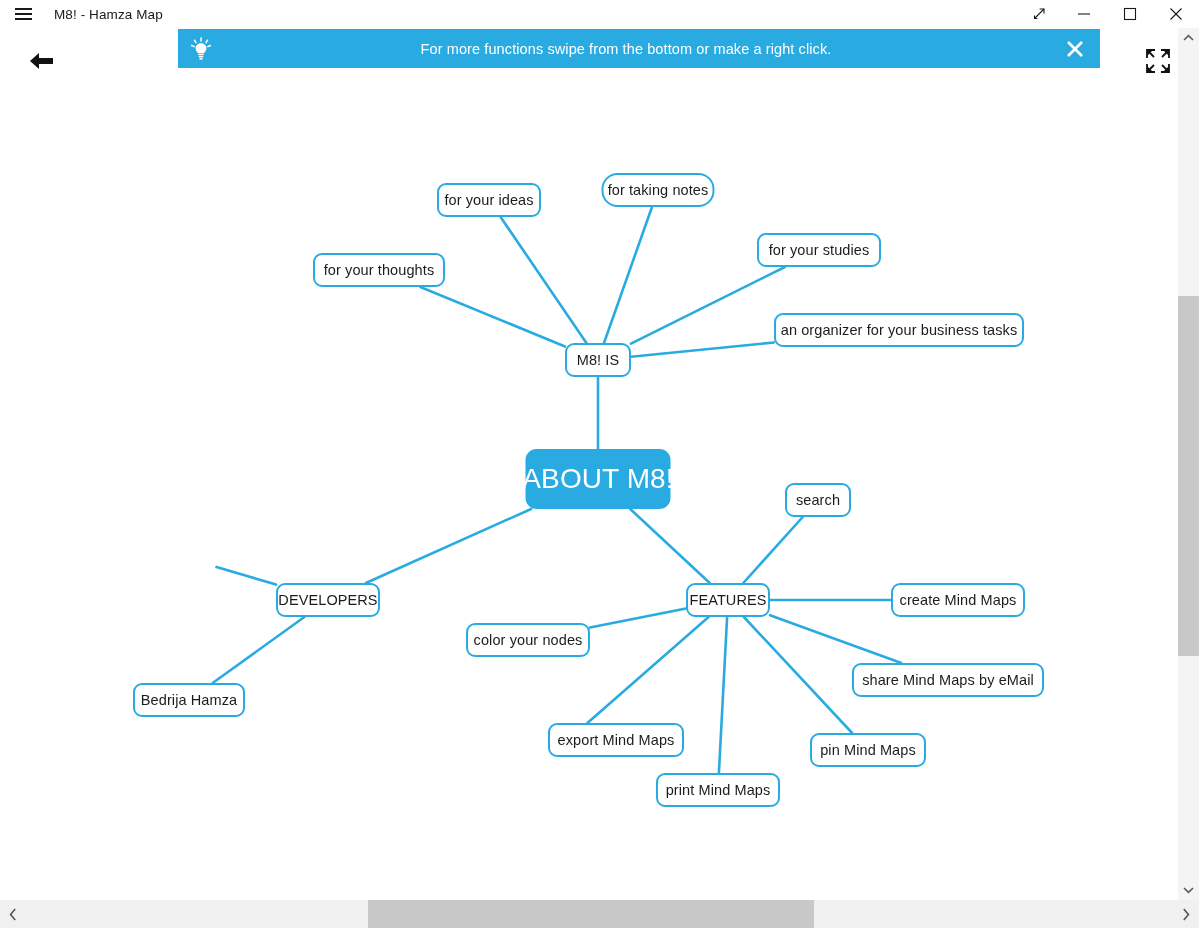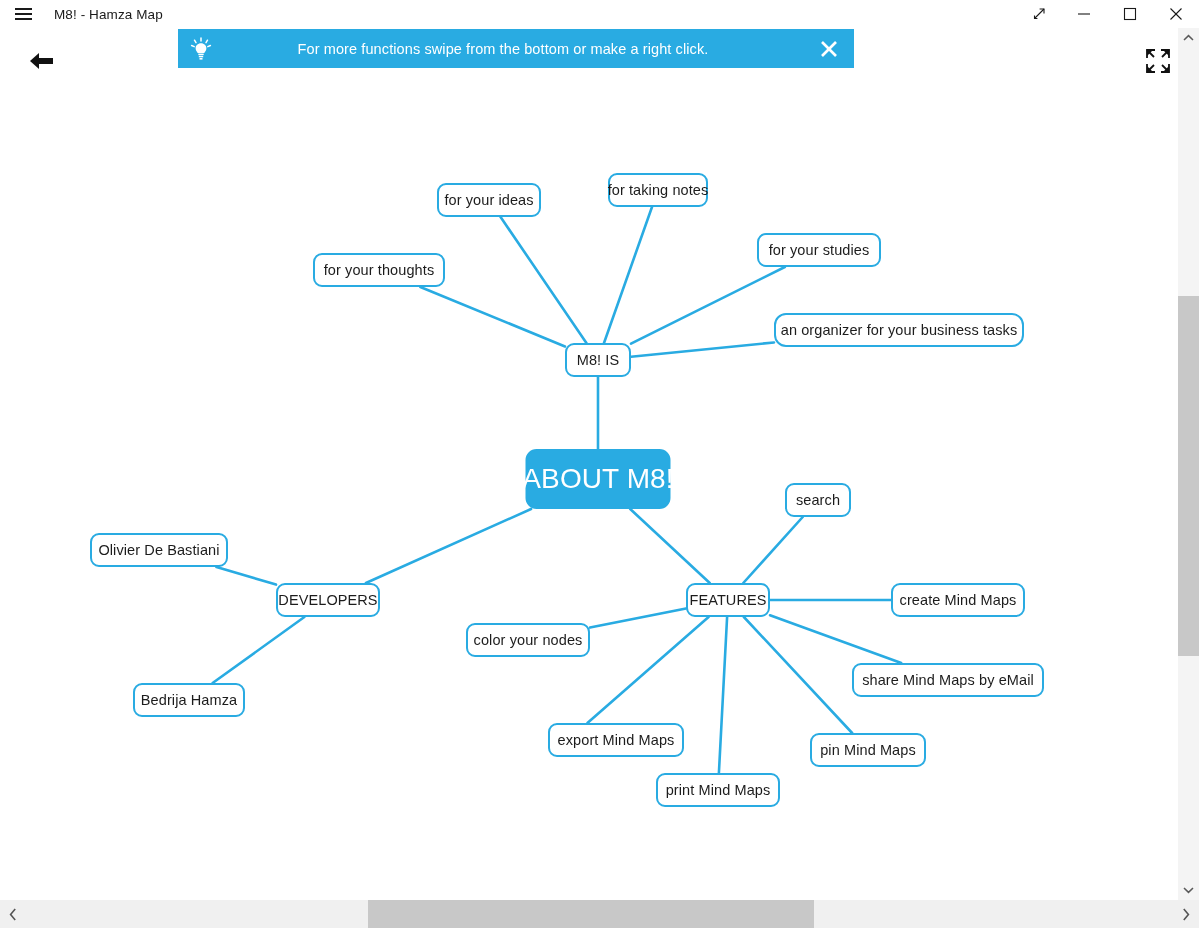--- a/index.html
+++ b/index.html
@@ -88,21 +88,21 @@
     align-items: center;
     justify-content: center;
     z-index: 30;
   }
 
   
   #tip-banner {
     position: absolute;
     left: 178px;
     top: 29px;
-    width: 676px;
+    width: 922px;
     height: 39px;
     background: #29ABE2;
     display: flex;
     align-items: center;
     z-index: 35;
   }
   #tip-bulb-icon {
     width: 46px;
     height: 39px;
     display: flex;
@@ -351,37 +351,34 @@
   <div id="nodes-layer">
       <div class="node root" style="left: 598px; top: 451px; width: 145px; height: 60px;">
         <span>ABOUT M8!</span>
       </div>
       <div class="node" style="left: 598px; top: 332px; width: 66px; height: 34px;">
         <span>M8! IS</span>
       </div>
       <div class="node" style="left: 489px; top: 172px; width: 104px; height: 34px;">
         <span>for your ideas</span>
       </div>
-      <div class="node" style="left: 658px; top: 162px; width: 100px; height: 34px;">
+      <div class="node" style="left: 658px; top: 162px; width: 113px; height: 34px; border-radius: 16px;">
         <span>for taking notes</span>
       </div>
       <div class="node" style="left: 379px; top: 242px; width: 132px; height: 34px;">
         <span>for your thoughts</span>
       </div>
       <div class="node" style="left: 819px; top: 222px; width: 124px; height: 34px;">
         <span>for your studies</span>
       </div>
-      <div class="node" style="left: 899px; top: 302px; width: 250px; height: 34px; border-radius: 12px;">
+      <div class="node" style="left: 899px; top: 302px; width: 250px; height: 34px;">
         <span>an organizer for your business tasks</span>
       </div>
       <div class="node" style="left: 328px; top: 572px; width: 104px; height: 34px;">
         <span>DEVELOPERS</span>
-      </div>
-      <div class="node" style="left: 159px; top: 522px; width: 138px; height: 34px;">
-        <span>Olivier De Bastiani</span>
       </div>
       <div class="node" style="left: 189px; top: 672px; width: 112px; height: 34px;">
         <span>Bedrija Hamza</span>
       </div>
       <div class="node" style="left: 728px; top: 572px; width: 84px; height: 34px;">
         <span>FEATURES</span>
       </div>
       <div class="node" style="left: 818px; top: 472px; width: 66px; height: 34px;">
         <span>search</span>
       </div>

